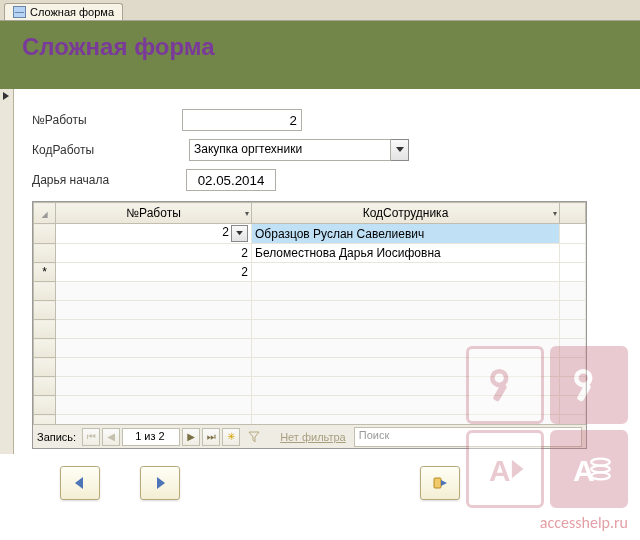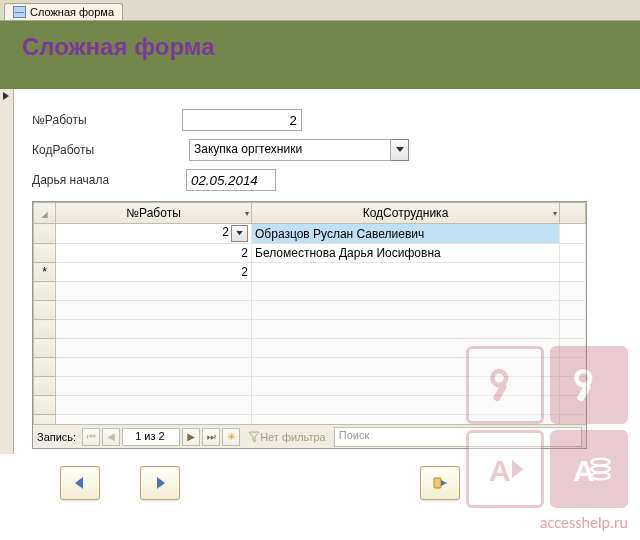--- a/index.html
+++ b/index.html
@@ -13,21 +13,21 @@
   .record-selector { position: absolute; left: 0; top: 89px; width: 14px; height: 365px; background: #eae6d9; border-right: 1px solid #b6b09c; }
   .record-selector .pointer { position: absolute; left: 3px; top: 3px; width: 0; height: 0; border-top: 4px solid transparent; border-bottom: 4px solid transparent; border-left: 6px solid #333; }
   .form-body { position: absolute; left: 14px; top: 89px; right: 0; padding: 20px 18px 10px 18px; }
   .field-row { display: flex; align-items: center; margin-bottom: 8px; }
   .field-label { width: 150px; color: #333; }
   .txt-input { border: 1px solid #b0aea6; padding: 2px 4px; height: 22px; background: #fff; text-align: right; }
   .combo { display: flex; padding-left: 7px; }
   .combo-text { border: 1px solid #b0aea6; padding: 2px 4px; height: 22px; width: 202px; background: #fff; }
   .combo-btn { width: 18px; height: 22px; border: 1px solid #888; border-left: none; background: linear-gradient(#fafafa,#e3e3e3); display: flex; align-items: center; justify-content: center; }
   .combo-btn svg { width: 8px; height: 6px; }
-  .date-input { width: 90px; text-align: left; font-style: italic; }
+  .date-input { width: 90px; text-align: center; }
 
   .subform { margin-top: 10px; border: 1px solid #999; width: 555px; height: 248px; display: flex; flex-direction: column; background: #fff; }
   .grid { flex: 1; overflow: hidden; position: relative; }
   table.datasheet { border-collapse: collapse; width: 100%; table-layout: fixed; }
   .datasheet th { background: linear-gradient(#f5f3ea,#ece7d9); border: 1px solid #c0bcae; font-weight: normal; font-size: 12px; padding: 3px 2px; position: relative; }
   .datasheet th .col-arrow { position: absolute; right: 2px; top: 50%; transform: translateY(-50%); font-size: 8px; color: #555; }
   .datasheet td { border: 1px solid #e8e5db; padding: 1px 3px; height: 19px; font-size: 12px; }
   .row-sel { background: linear-gradient(#f5f3ea,#ece7d9); text-align: center; font-size: 10px; border: 1px solid #c0bcae !important; }
   .col-num { text-align: right; }
   .cell-dd { display: flex; }
@@ -35,21 +35,21 @@
   .cell-dd .mini-btn { width: 17px; height: 17px; border: 1px solid #888; background: linear-gradient(#fafafa,#e3e3e3); display: flex; align-items: center; justify-content: center; }
   td.selected { background: #bfe0f5; }
   .blankcells { background: #fafafa; }
   .add-col { width: 26px; }
 
   .nav-bar { height: 24px; background: #efede3; border-top: 1px solid #c0bcae; display: flex; align-items: center; font-size: 11px; gap: 2px; padding: 0 4px; }
   .nav-bar .lbl { margin-right: 4px; }
   .nav-btn { width: 18px; height: 18px; border: 1px solid #c3bfae; background: linear-gradient(#fafafa,#efede3); display: flex; align-items: center; justify-content: center; color: #7a6f45; font-size: 10px; }
   .nav-btn.disabled { color: #c5c0ad; }
   .rec-box { width: 58px; height: 18px; border: 1px solid #c3bfae; background: #fff; padding: 1px 12px; }
-  .filter-box { display: flex; align-items: center; gap: 0; color: #a89f80; margin-left: 6px; }
+  .filter-box { display: flex; align-items: center; gap: 20px; color: #a89f80; margin-left: 6px; text-decoration: underline; }
   .search-box { border: 1px solid #c3bfae; background: #fff; height: 20px; padding: 1px 4px; min-width: 60px; color: #999; margin-left: 6px; flex: 1; }
 
   .big-btns { position: absolute; left: 14px; top: 466px; display: flex; gap: 40px; padding-left: 46px; }
   .big-btns .group2 { margin-left: 200px; }
   .glass-btn { width: 40px; height: 34px; border: 1px solid #b7a97a; border-radius: 3px; background: linear-gradient(#fffef5,#f3eed3); display: flex; align-items: center; justify-content: center; box-shadow: 0 1px 2px rgba(0,0,0,0.15); }
   .glass-btn svg { width: 16px; height: 14px; }
 
   .watermark { position: absolute; right: 12px; bottom: 8px; color: #e49fa6; font-size: 16px; font-family: Calibri, sans-serif; }
   .wm-icons { position: absolute; right: 12px; bottom: 32px; display: grid; grid-template-columns: 78px 78px; grid-template-rows: 78px 78px; gap: 6px; opacity: 0.35; }
   .wm-box { border: 3px solid #c56a7d; border-radius: 6px; display: flex; align-items: center; justify-content: center; }

